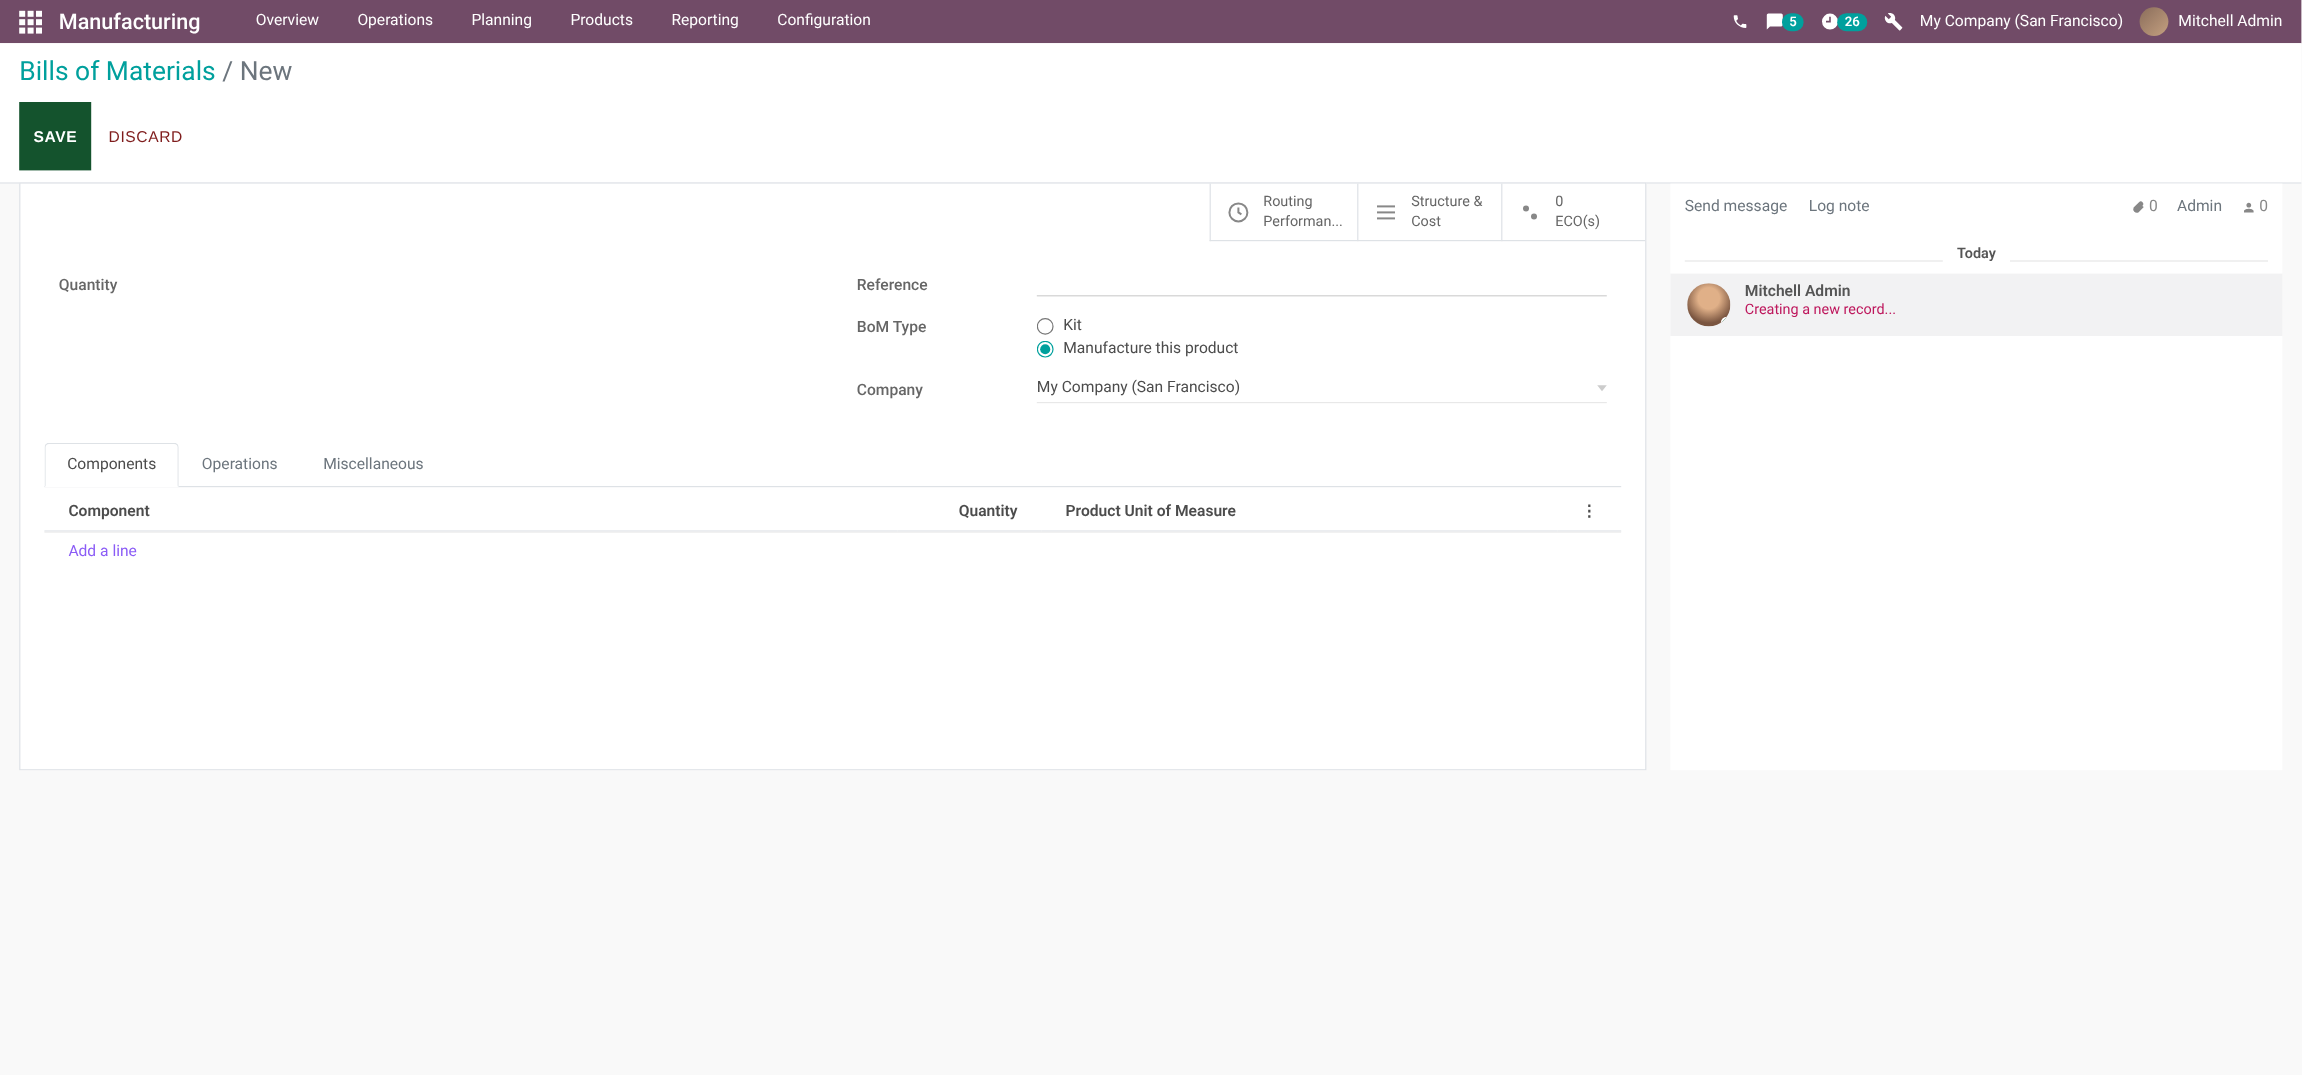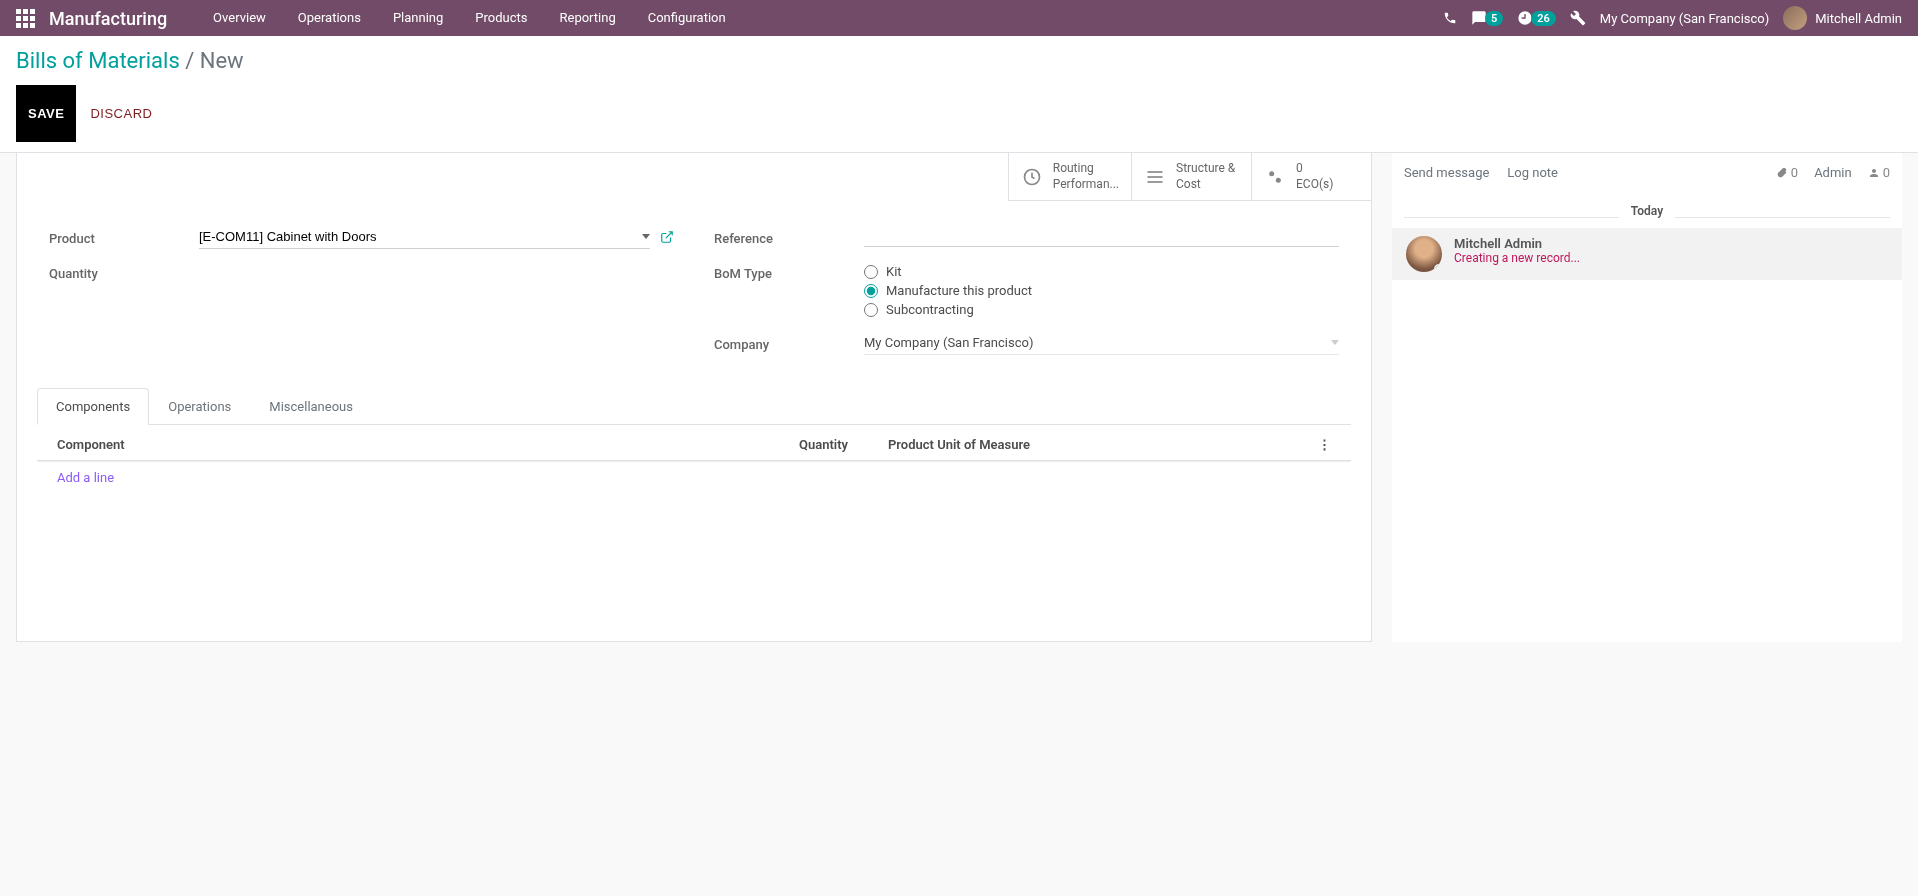--- a/index.html
+++ b/index.html
@@ -15,21 +15,21 @@
 .right-tools { display: flex; align-items: center; gap: 14px; }
 .tool { display: flex; align-items: center; cursor: pointer; position: relative; }
 .badge { background: #00a09d; color: #fff; font-size: 11px; font-weight: 600; border-radius: 10px; padding: 1px 6px; margin-left: -2px; }
 .avatar-sm { width: 24px; height: 24px; border-radius: 50%; background: linear-gradient(135deg, #8a6d5b, #c4a080); margin-right: 8px; }
 
 .control-panel { background: #fff; padding: 12px 16px 0 16px; border-bottom: 1px solid #dee2e6; }
 .breadcrumb { font-size: 22px; margin-bottom: 12px; }
 .breadcrumb .root { color: #00a09d; cursor: pointer; }
 .breadcrumb .sep, .breadcrumb .leaf { color: #6c757d; }
 .cp-buttons { display: flex; gap: 10px; margin-bottom: 10px; }
-.btn-primary { background: #000000; color: #fff; border: none; padding: 21px 12px; font-size: 13px; font-weight: 600; letter-spacing: 0.5px; cursor: pointer; }
+.btn-primary { background: #14532d; color: #fff; border: none; padding: 21px 12px; font-size: 13px; font-weight: 600; letter-spacing: 0.5px; cursor: pointer; }
 .btn-link { background: none; border: none; color: #7f1d1d; font-size: 13px; font-weight: 500; padding: 7px 4px; cursor: pointer; letter-spacing: 0.5px; }
 
 .main-area { display: flex; padding: 0 16px; gap: 20px; }
 .form-sheet { flex: 1; background: #fff; border: 1px solid #dee2e6; margin-top: -1px; min-height: 490px; }
 .button-box { display: flex; justify-content: flex-end; border-bottom: 0; }
 .stat-btn { border: 1px solid #dee2e6; border-top: none; border-right: none; padding: 8px 12px; display: flex; align-items: center; gap: 10px; cursor: pointer; min-width: 120px; max-width: 128px; height: 48px; color: #666; }
 .stat-btn:last-child { border-right: none; }
 .stat-icon { width: 22px; height: 22px; display: flex; align-items: center; justify-content: center; color: #888; }
 .stat-text { font-size: 12px; line-height: 1.3; color: #666; }
 .stat-text .num { font-size: 12px; }
@@ -193,34 +193,20 @@
           <div class="num">0</div>
           <div>ECO(s)</div>
         </div>
       </div>
     </div>
 
     <div class="form-body">
 
       <div class="form-col">
         <div class="form-row">
-          <div class="form-label">Product</div>
-          <div class="form-field" style="display:flex;align-items:center;">
-            <div class="m2o" style="flex:1;">
-              <input readonly="" value="[E-COM11] Cabinet with Doors" style="">
-              <span class="caret"></span>
-            </div>
-            <span class="ext-link">
-              <svg width="14" height="14" viewBox="0 0 24 24" fill="none" stroke="#00a09d" stroke-width="2">
-                  <path d="M18 13v6a2 2 0 0 1-2 2H5a2 2 0 0 1-2-2V8a2 2 0 0 1 2-2h6M15 3h6v6M10 14L21 3"></path>
-                </svg>
-            </span>
-          </div>
-        </div>
-        <div class="form-row">
           <div class="form-label">Quantity</div>
           <div class="form-field"></div>
         </div>
       </div>
 
       <div class="form-col">
         <div class="form-row">
           <div class="form-label">Reference</div>
           <div class="form-field">
             <div class="m2o" style="border-bottom:1px solid #d0d0d0; height:22px;"></div>
@@ -229,24 +215,20 @@
         <div class="form-row">
           <div class="form-label">BoM Type</div>
           <div class="form-field radio-group">
             <label>
                 <input type="radio" name="bom" style="">
                 <span>Kit</span>
               </label>
             <label>
                 <input type="radio" name="bom" checked="" style="">
                 <span>Manufacture this product</span>
-              </label>
-            <label>
-                <input type="radio" name="bom" style="">
-                <span>Subcontracting</span>
               </label>
           </div>
         </div>
         <div class="form-row" style="margin-top:10px;">
           <div class="form-label">Company</div>
           <div class="form-field">
             <div class="m2o-static" style="border-bottom:1px solid #e8e8e8;">
               <span>My Company (San Francisco)</span>
               <span class="caret" style="border-top-color:#ccc;"></span>
             </div>

